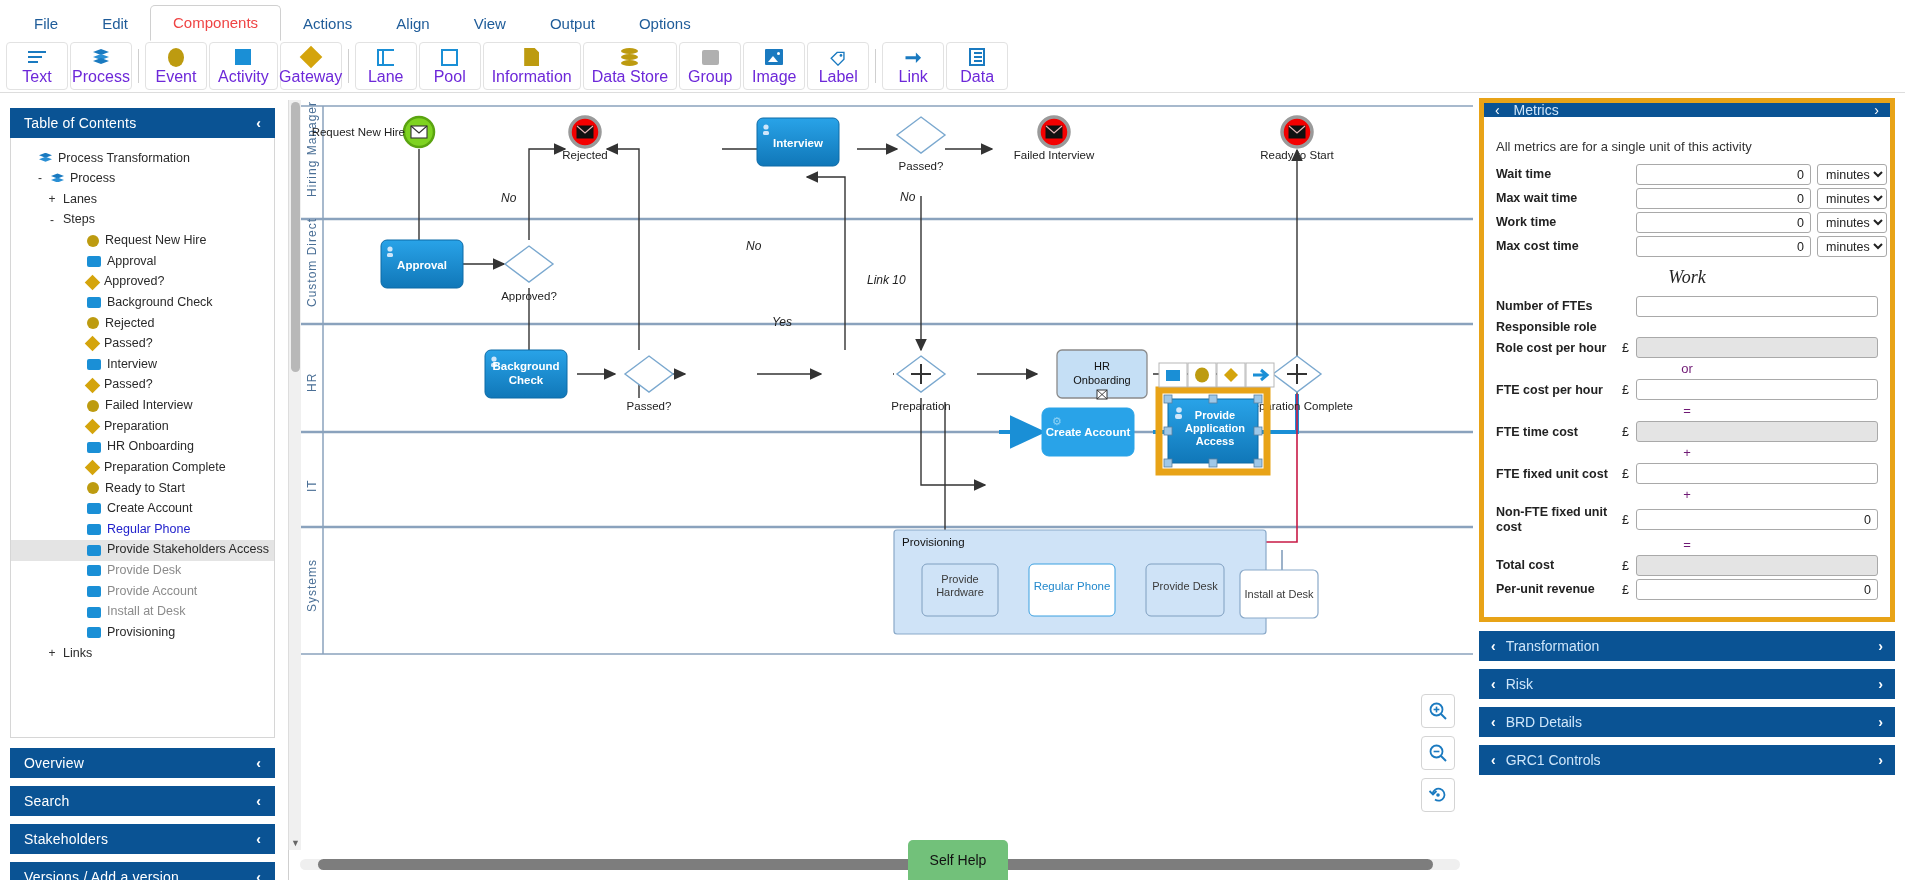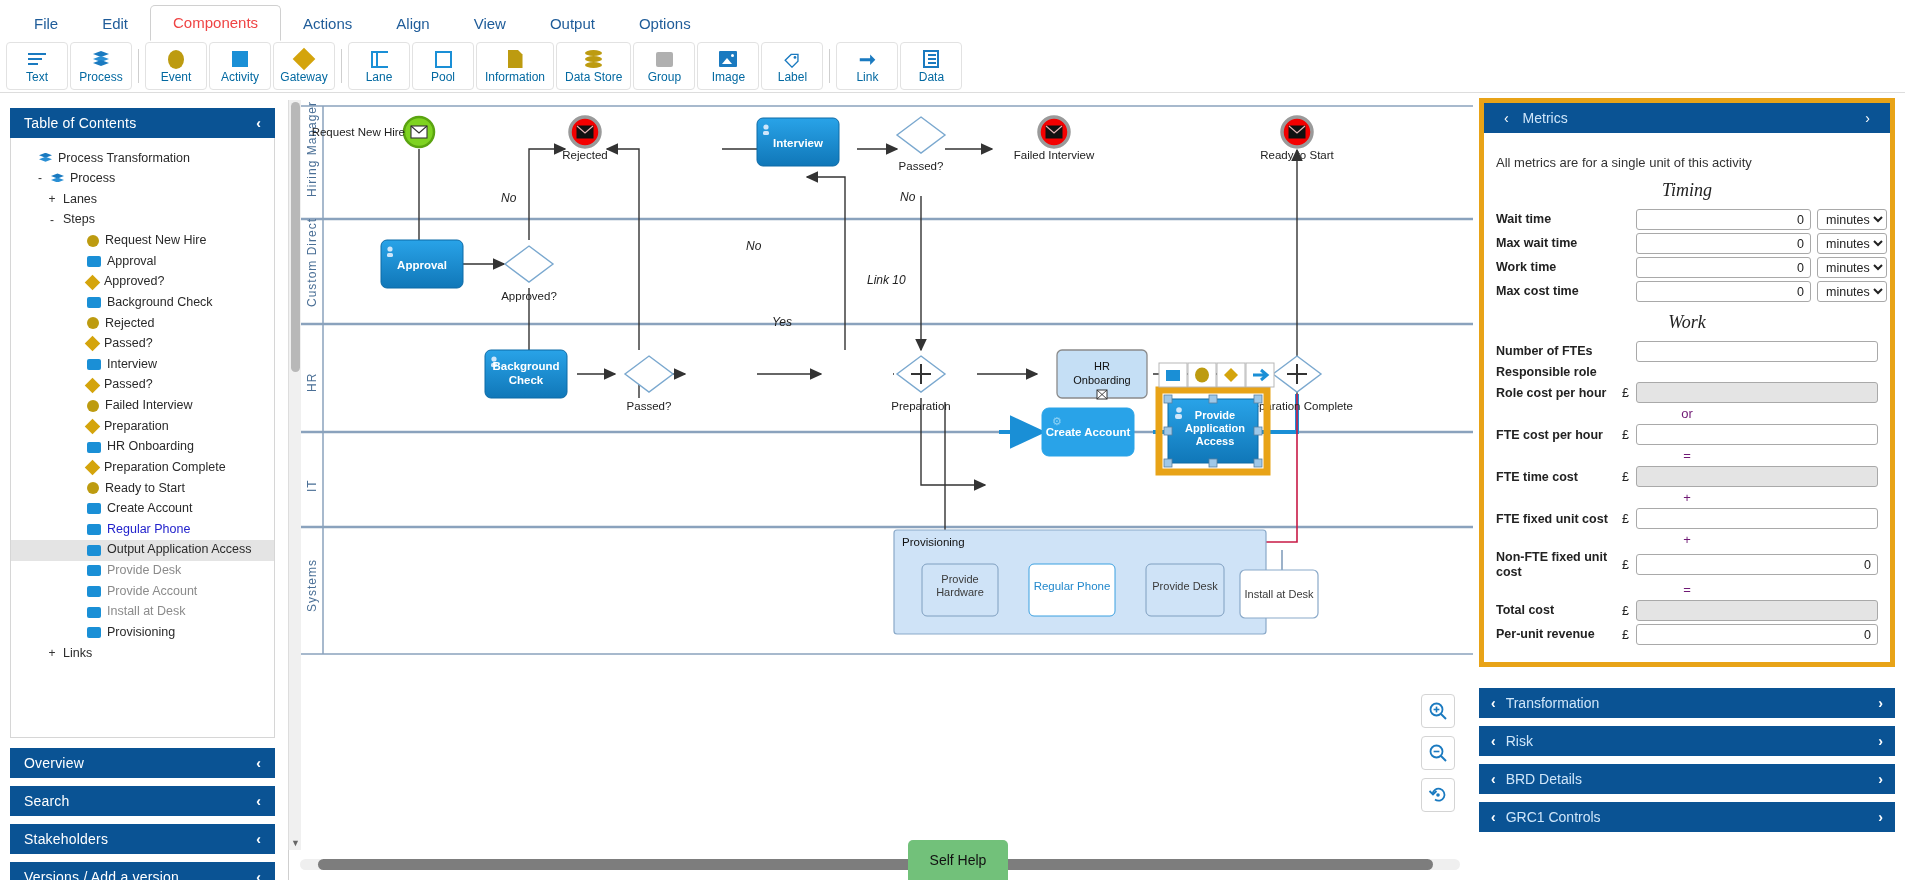--- a/index.html
+++ b/index.html
@@ -39,21 +39,21 @@
     display: flex; align-items: center; padding-left: 6px; gap: 2px;
   }
   .tool {
     width: 62px; height: 48px;
     border: 1px solid #e2e2e2; border-radius: 4px;
     background: #fff;
     display: flex; flex-direction: column; align-items: center; justify-content: center;
     gap: 2px; cursor: pointer; padding: 2px 3px;
   }
   .tool.wide { width: auto; min-width: 62px; padding: 2px 8px; }
-  .tool-label { font-size: 12px; color: #0369a1; white-space: nowrap; line-height: 1; }
+  .tool-label { font-size: 16px; color: #6d28d9; white-space: nowrap; line-height: 1; }
   .tool-ico { height: 20px; display: flex; align-items: center; justify-content: center; }
   .tool-sep { width: 1px; height: 34px; background: #cfcfcf; margin: 0 4px; }
 
   .ic-text { width: 18px; height: 14px; position: relative; }
   .ic-text i { position: absolute; left: 0; height: 2px; background: #1a7ac0; display: block; }
   .ic-text i:nth-child(1) { top: 1px; width: 18px; }
   .ic-text i:nth-child(2) { top: 6px; width: 14px; }
   .ic-text i:nth-child(3) { top: 11px; width: 10px; }
   .ic-stack { width: 16px; height: 16px; position: relative; }
   .ic-stack i { position: absolute; left: 0; width: 16px; height: 6px; background: #1a7ac0;
@@ -160,22 +160,22 @@
     display: flex; align-items: center; justify-content: center;
     font-size: 14px; color: #111; cursor: pointer;
   }
 
   
   .rightcol { position: absolute; right: 0; top: 98px; width: 430px; bottom: 0; padding: 0 10px 0 4px; }
   .metrics-card {
     border: 5px solid #e8a317; background: #ffffff;
   }
   .metrics-head {
-    background: #0a5394; color: #fff; height: 30px; display: flex; align-items: center;
-    justify-content: space-between; padding: 0 20px; font-size: 14px; cursor: pointer;
+    background: #0a5394; color: #fff; height: 14px; display: flex; align-items: center;
+    justify-content: space-between; padding: 0 11px; font-size: 14px; cursor: pointer;
   }
   .metrics-head .t { color: #cfe6fa; }
   .metrics-body { padding: 18px 12px 14px 12px; }
   .metrics-note { font-size: 13px; color: #333; margin: 4px 0 10px 0; }
   .section-title { font-size: 18px; font-style: italic; color: #222; text-align: center;
                    margin: 10px 0 8px 0; font-family: "Liberation Serif", serif; }
   .mrow { display: flex; align-items: center; gap: 6px; margin-bottom: 3px; }
   .mrow .lbl { font-size: 12.5px; color: #222; font-weight: bold; width: 120px; flex: none; line-height: 1.15; }
   .mrow .cur { font-size: 12.5px; color: #222; width: 8px; flex: none; }
   .mrow input[type=text] {
@@ -184,21 +184,21 @@
     font-family: "Liberation Sans", sans-serif;
   }
   .mrow input.readonly { background: #e4e4e4; }
   .mrow select {
     width: 80px; height: 21px; border: 1px solid #a9a9a9; border-radius: 3px; background: #fff;
     font-size: 12.5px; color: #222; padding-left: 4px;
     font-family: "Liberation Sans", sans-serif;
   }
   .op { text-align: center; font-size: 13px; color: #701a75; margin: 3px 0 3px 0; }
   .mrow.tall .lbl { width: 120px; }
-  .sub-panels { margin-top: 21px; }
+  .sub-panels { margin-top: 9px; }
   .sub-panel {
     background: #0a5394; color: #cfe6fa; height: 30px; margin-bottom: 8px;
     display: flex; align-items: center; justify-content: space-between;
     padding: 0 12px; font-size: 14px; cursor: pointer;
   }
   .sub-panel .chev { color: #fff; font-weight: bold; }
   .lanelabel { font-size: 12px; fill: #4a6f96; letter-spacing: 1px; }
 </style>
 </head>
 <body>
@@ -426,21 +426,21 @@
         <span class="toc-label ">Create Account</span>
       </div>
       <div class="toc-row" style="padding-left: 60px;">
         <span class="pm"></span>
         <span class="toc-dot-square"></span>
         <span class="toc-label link">Regular Phone</span>
       </div>
       <div class="toc-row selected" style="padding-left: 60px;">
         <span class="pm"></span>
         <span class="toc-dot-square"></span>
-        <span class="toc-label ">Output Application Access</span>
+        <span class="toc-label ">Provide Stakeholders Access</span>
       </div>
       <div class="toc-row" style="padding-left: 60px;">
         <span class="pm"></span>
         <span class="toc-dot-square"></span>
         <span class="toc-label grey">Provide Desk</span>
       </div>
       <div class="toc-row" style="padding-left: 60px;">
         <span class="pm"></span>
         <span class="toc-dot-square"></span>
         <span class="toc-label grey">Provide Account</span>
@@ -755,21 +755,20 @@
 <div class="rightcol">
   <div class="metrics-card">
     <div class="metrics-head">
       <span><span class="chev">‹</span>
       <span class="t" style="margin-left:10px">Metrics</span></span>
       <span class="chev">›</span>
     </div>
     <div class="metrics-body">
       <div class="metrics-note">All metrics are for a single unit of this activity</div>
 
-      <div class="section-title">Timing</div>
       <div id="timing-rows">
           <div class="mrow">
             <span class="lbl">Wait time</span>
             <span class="cur"></span>
             <input type="text" value="0" style="">
             <select><option selected="">minutes</option><option>hours</option><option>days</option><option>weeks</option></select>
           </div>
           <div class="mrow">
             <span class="lbl">Max wait time</span>
             <span class="cur"></span>

